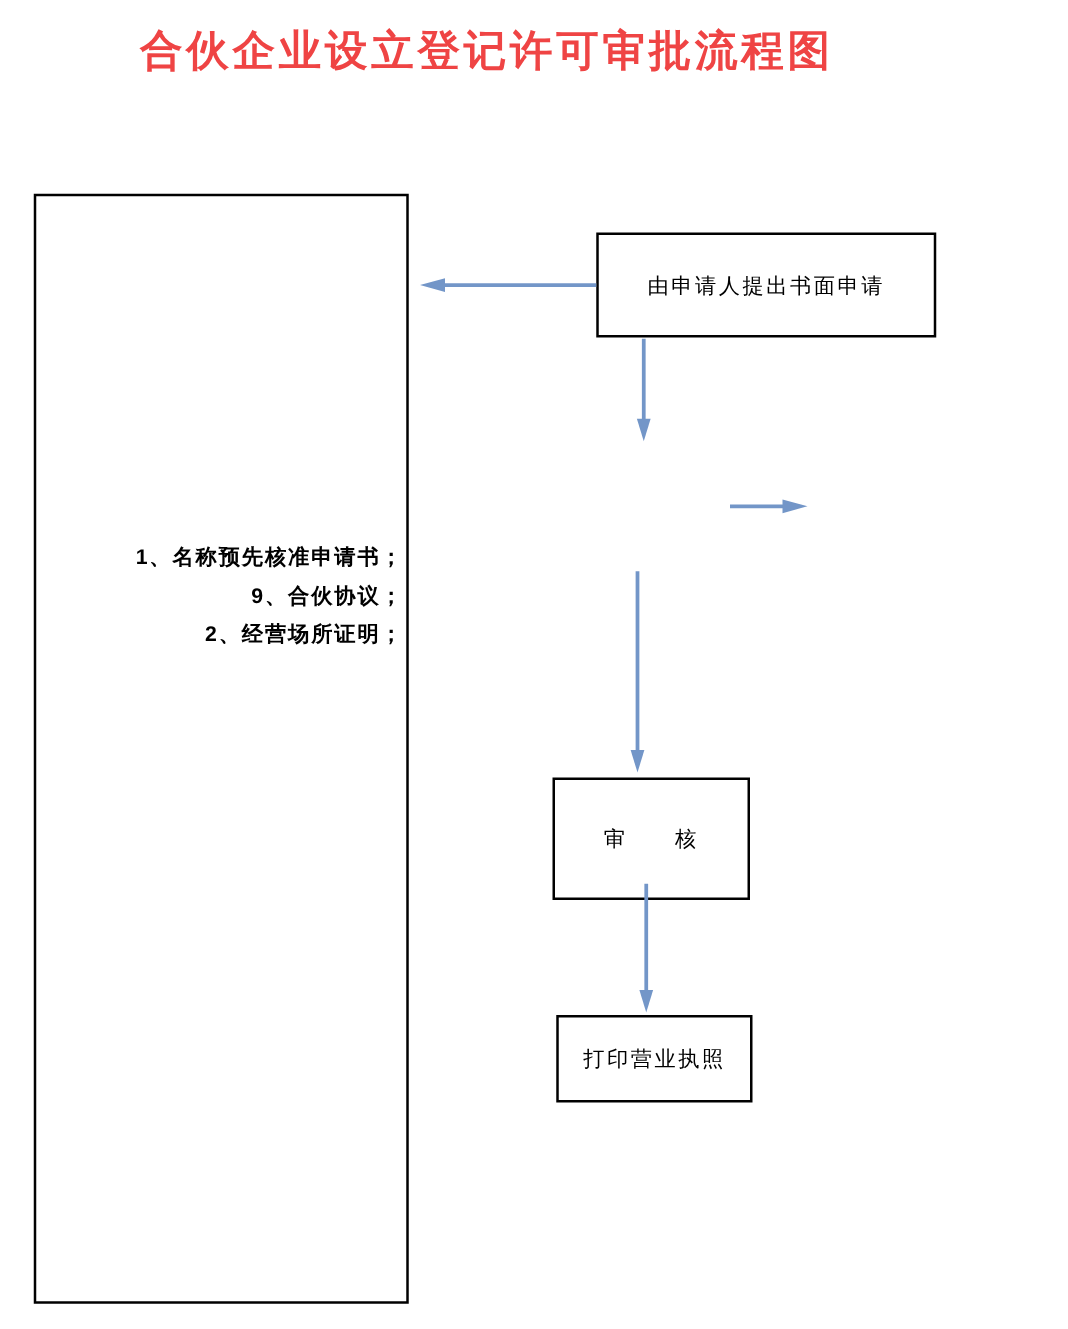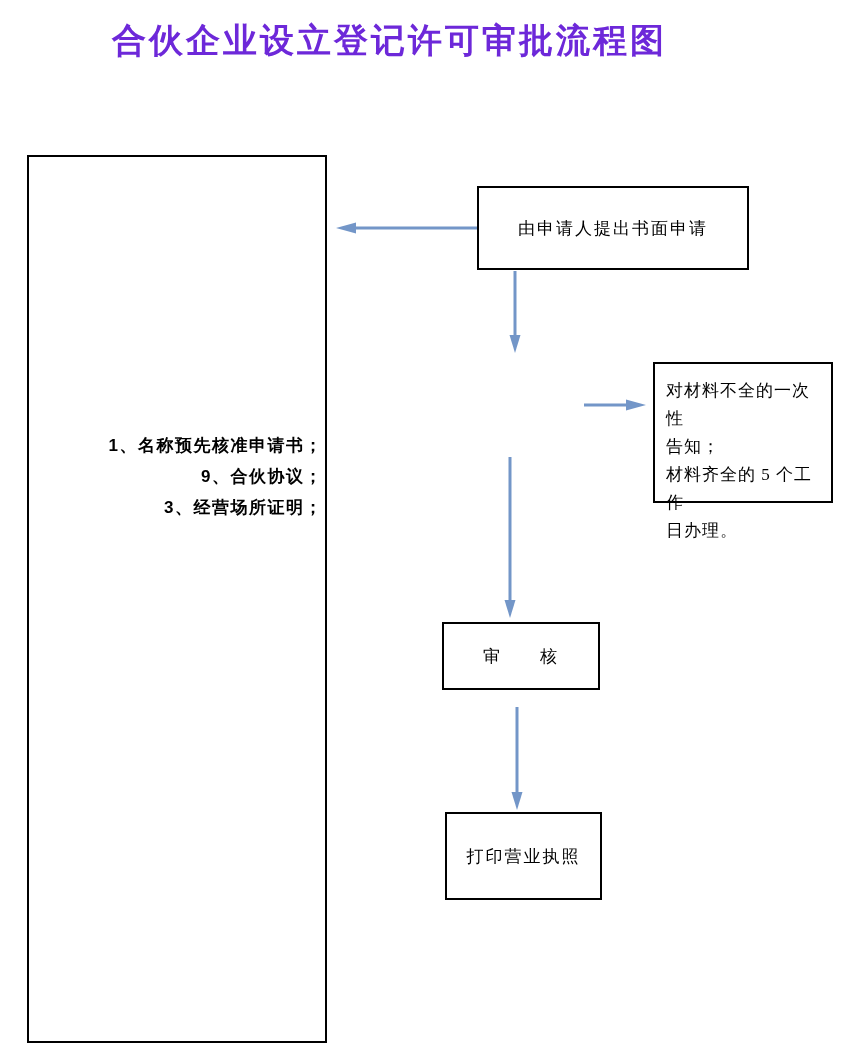--- a/index.html
+++ b/index.html
@@ -15,21 +15,21 @@
     overflow: hidden;
     font-family: "Liberation Sans", sans-serif;
   }
   .title {
     position: absolute;
     left: 112px;
     top: 18px;
     font-size: 34px;
     font-weight: bold;
     letter-spacing: 3px;
-    color: #6d28d9;
+    color: #ef4444;
     white-space: nowrap;
     font-family: "Liberation Sans", sans-serif;
   }
   .box {
     position: absolute;
     border: 2px solid #000000;
     background: #ffffff;
     box-sizing: border-box;
   }
   .requirements {
@@ -53,22 +53,22 @@
     align-items: center;
     justify-content: center;
     font-family: "Liberation Serif", serif;
     font-size: 17px;
     letter-spacing: 2px;
     color: #000000;
     text-align: left;
   }
   .node-apply  { left: 477px; top: 186px; width: 272px; height: 84px; }
   .node-service{ left: 441px; top: 359px; width: 136px; height: 97px; padding-bottom: 14px; }
-  .node-review { left: 442px; top: 622px; width: 158px; height: 68px; }
-  .node-print  { left: 445px; top: 812px; width: 157px; height: 88px; }
+  .node-review { left: 442px; top: 622px; width: 158px; height: 98px; }
+  .node-print  { left: 445px; top: 812px; width: 157px; height: 70px; }
   .node-notice {
     left: 653px; top: 362px; width: 180px; height: 141px;
     display: block;
     text-align: left;
     padding: 13px 6px 0 11px;
     font-family: "Liberation Serif", serif;
     font-size: 17px;
     letter-spacing: 1px;
     line-height: 28px;
     white-space: pre-line;
@@ -85,32 +85,28 @@
 </head>
 <body>
 
 <div class="page">
 
   <div class="title">合伙企业设立登记许可审批流程图</div>
 
   <div class="box requirements">
     <div class="item">1、名称预先核准申请书；</div>
     <div class="item">9、合伙协议；</div>
-    <div class="item">3、经营场所证明；</div>
+    <div class="item">2、经营场所证明；</div>
   </div>
 
   <div class="box node node-apply">
     <span>由申请人提出书面申请</span>
   </div>
 
 
-  <div class="box node-notice">对材料不全的一次性
-告知；
-材料齐全的 5 个工作
-日办理。</div>
 
   <div class="box node node-review">
     <span>审　　核</span>
   </div>
 
   <div class="box node node-print">
     <span>打印营业执照</span>
   </div>
 
   <svg class="arrows" width="854" height="1063" viewBox="0 0 854 1063">

